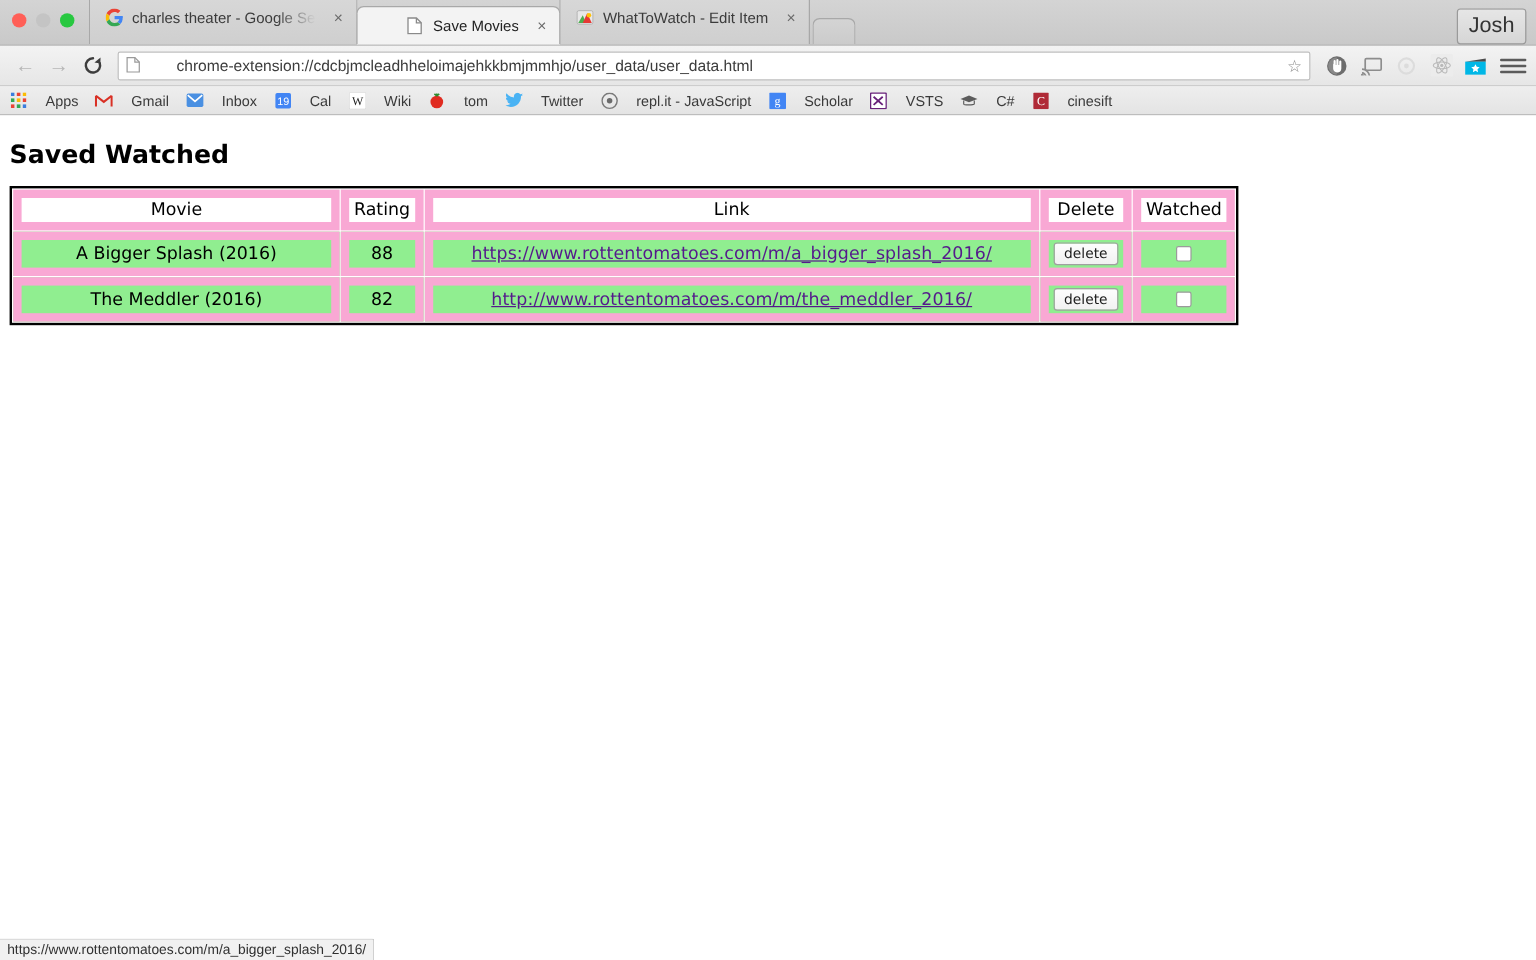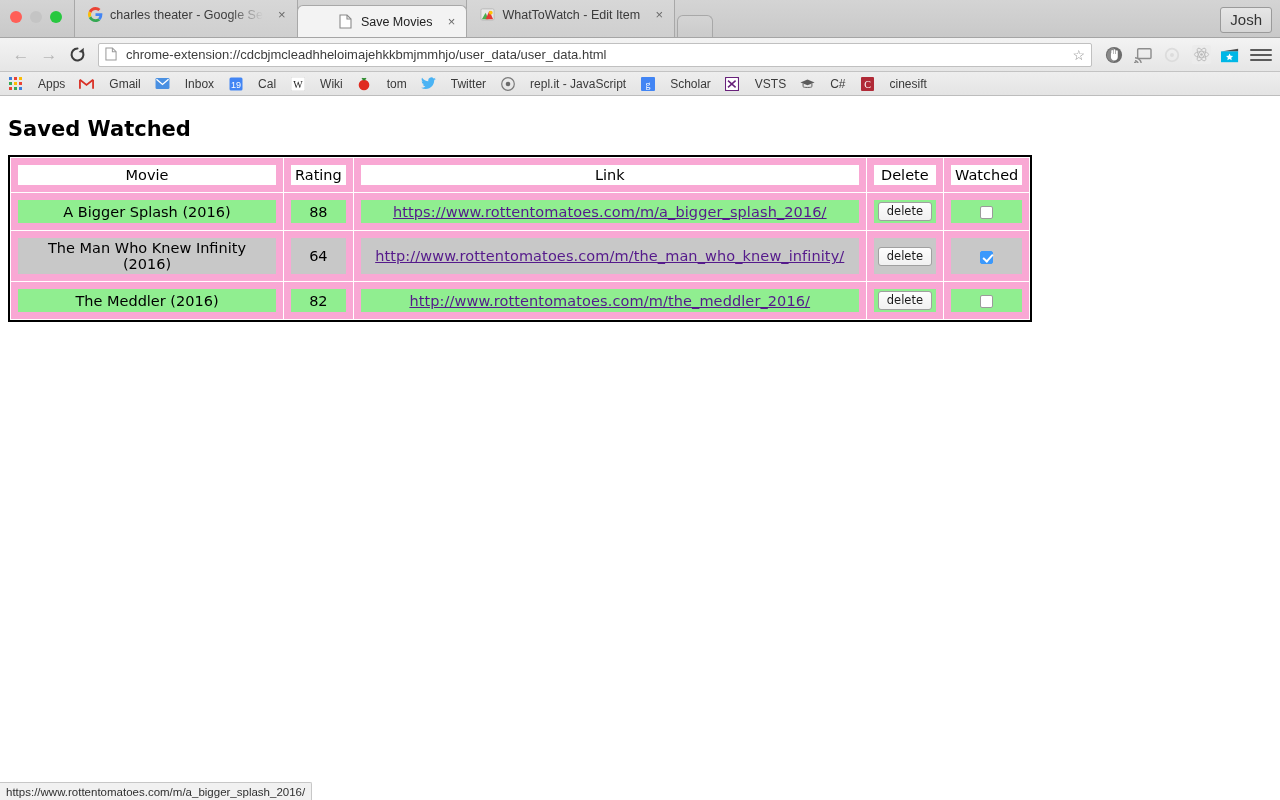--- a/index.html
+++ b/index.html
@@ -78,21 +78,21 @@
     width: 36px; height: 22px;
     border: 1px solid #a8a8a8; border-bottom: none;
     border-radius: 6px 6px 0 0;
     background: linear-gradient(#d4d4d4, #cbcbcb);
     margin-left: 3px;
   }
   .profile-btn {
     position: absolute; right: 8px; top: 7px;
     border: 1px solid #9a9a9a; border-radius: 3px;
     background: linear-gradient(#e6e6e6,#d6d6d6);
-    font-size: 15px; color: #333;
+    font-size: 18px; color: #333;
     padding: 3px 9px 4px;
   }
 
   
   .toolbar {
     height: 34px;
     background: linear-gradient(#f3f3f3,#e6e6e6);
     border-bottom: 1px solid #c3c3c3;
     display: flex; align-items: center;
     padding: 0 8px;
@@ -109,20 +109,21 @@
     height: 24px;
     margin: 0 6px;
     background: #fff;
     border: 1px solid #c0c0c0;
     border-radius: 2px;
     display: flex; align-items: center;
     padding: 0 6px;
     font-size: 13px;
     color: #3c3c3c;
     position: relative;
+    gap: 21px;
   }
   .omnibox .pageicon {
     width: 13px; height: 15px; margin-right: 8px; flex:0 0 13px;
   }
   .omnibox .urltext { white-space: nowrap; overflow: hidden; }
   .omnibox .star { margin-left: auto; color: #8c8c8c; font-size: 14px; padding-left: 8px;}
   .exticons { display: flex; align-items: center; gap: 9px; padding-left: 4px; }
   .exticon { width: 20px; height: 20px; display:flex; align-items:center; justify-content:center; }
   .menu-btn { width: 22px; height: 22px; display:flex; flex-direction:column; justify-content:center; gap:3px; margin-left: 8px;}
   .menu-btn i { display:block; height:2px; background:#5b5b5b; border-radius:1px; }
@@ -517,33 +518,20 @@
             <a href="#">https://www.rottentomatoes.com/m/a_bigger_splash_2016/</a>
           </td>
           <td class="del-cell">
             <button class="delete-btn">delete</button>
           </td>
           <td>
             <span class="cbx"></span>
           </td>
         </tr>
 
-        <tr class="row-gray">
-          <td>The Man Who Knew Infinity (2016)</td>
-          <td>64</td>
-          <td class="link-cell">
-            <a href="#">http://www.rottentomatoes.com/m/the_man_who_knew_infinity/</a>
-          </td>
-          <td class="del-cell">
-            <button class="delete-btn">delete</button>
-          </td>
-          <td>
-            <span class="cbx checked"></span>
-          </td>
-        </tr>
 
         <tr class="row-green">
           <td>The Meddler (2016)</td>
           <td>82</td>
           <td class="link-cell">
             <a href="#">http://www.rottentomatoes.com/m/the_meddler_2016/</a>
           </td>
           <td class="del-cell">
             <button class="delete-btn">delete</button>
           </td>

